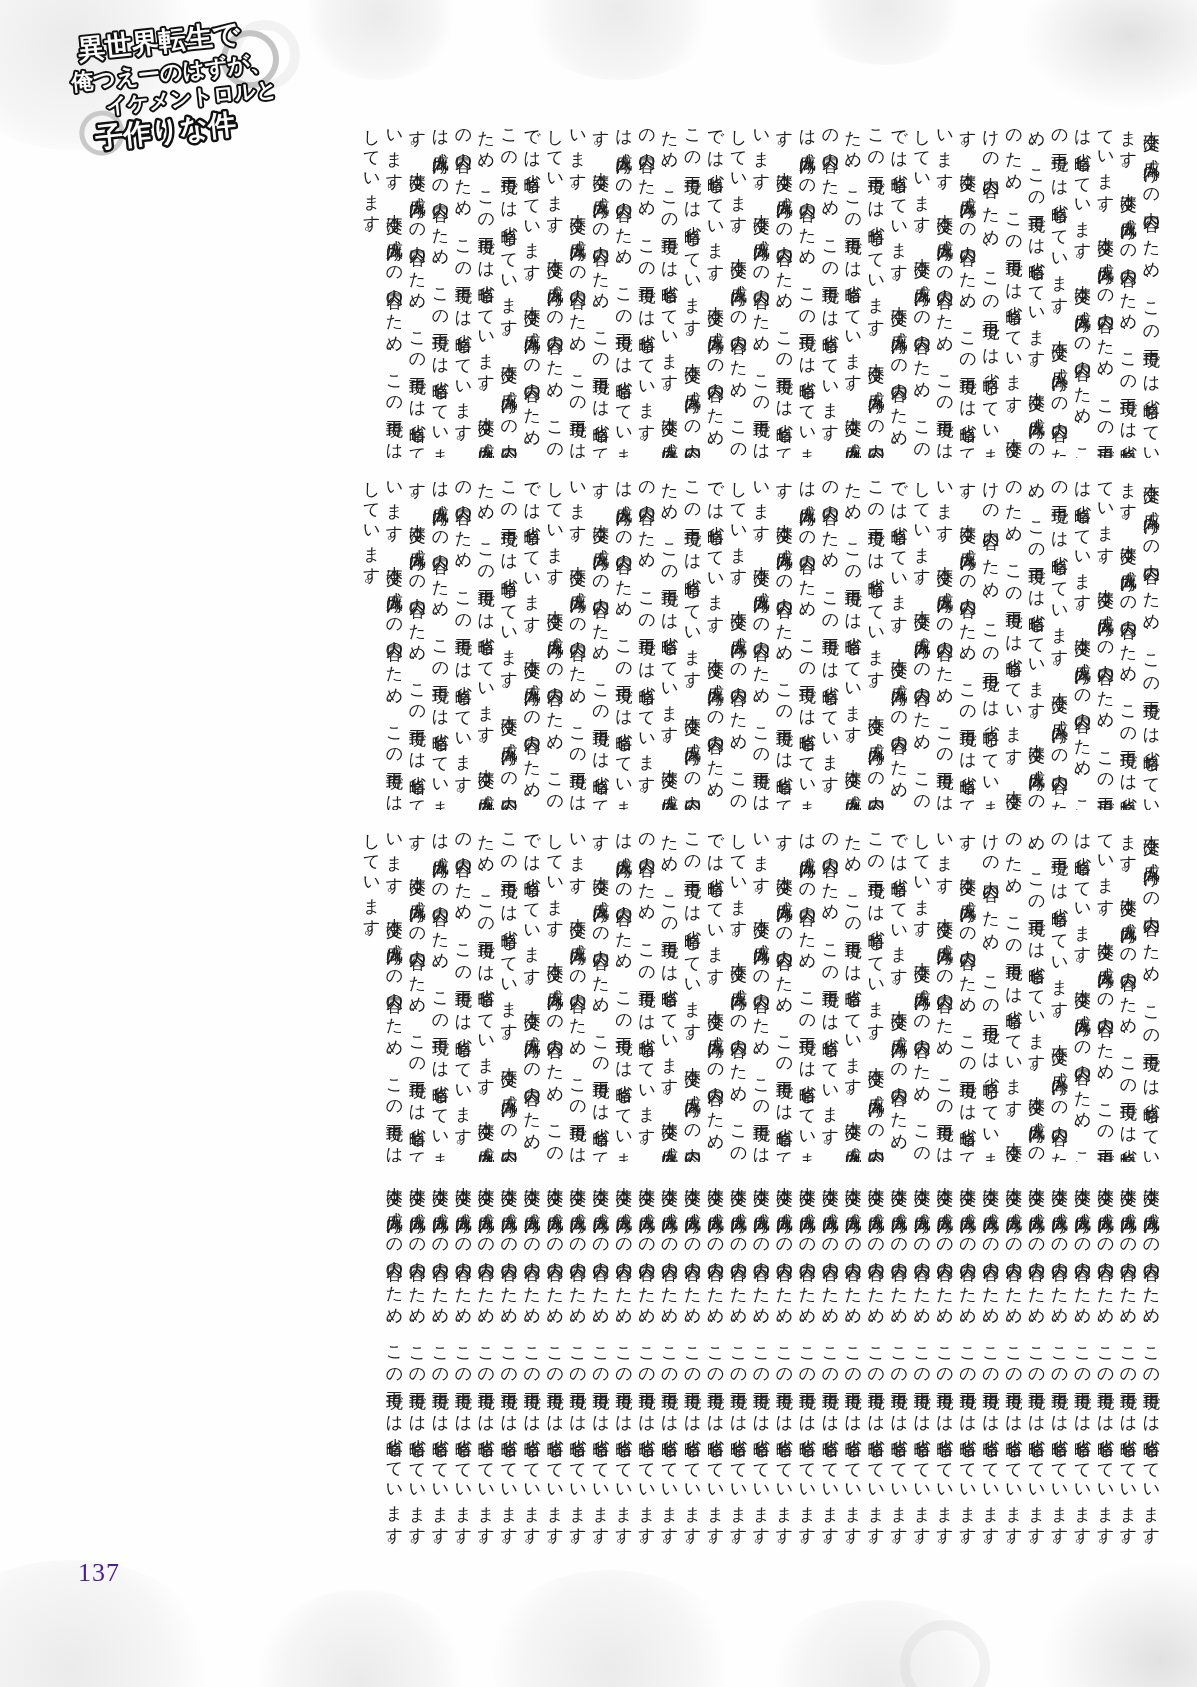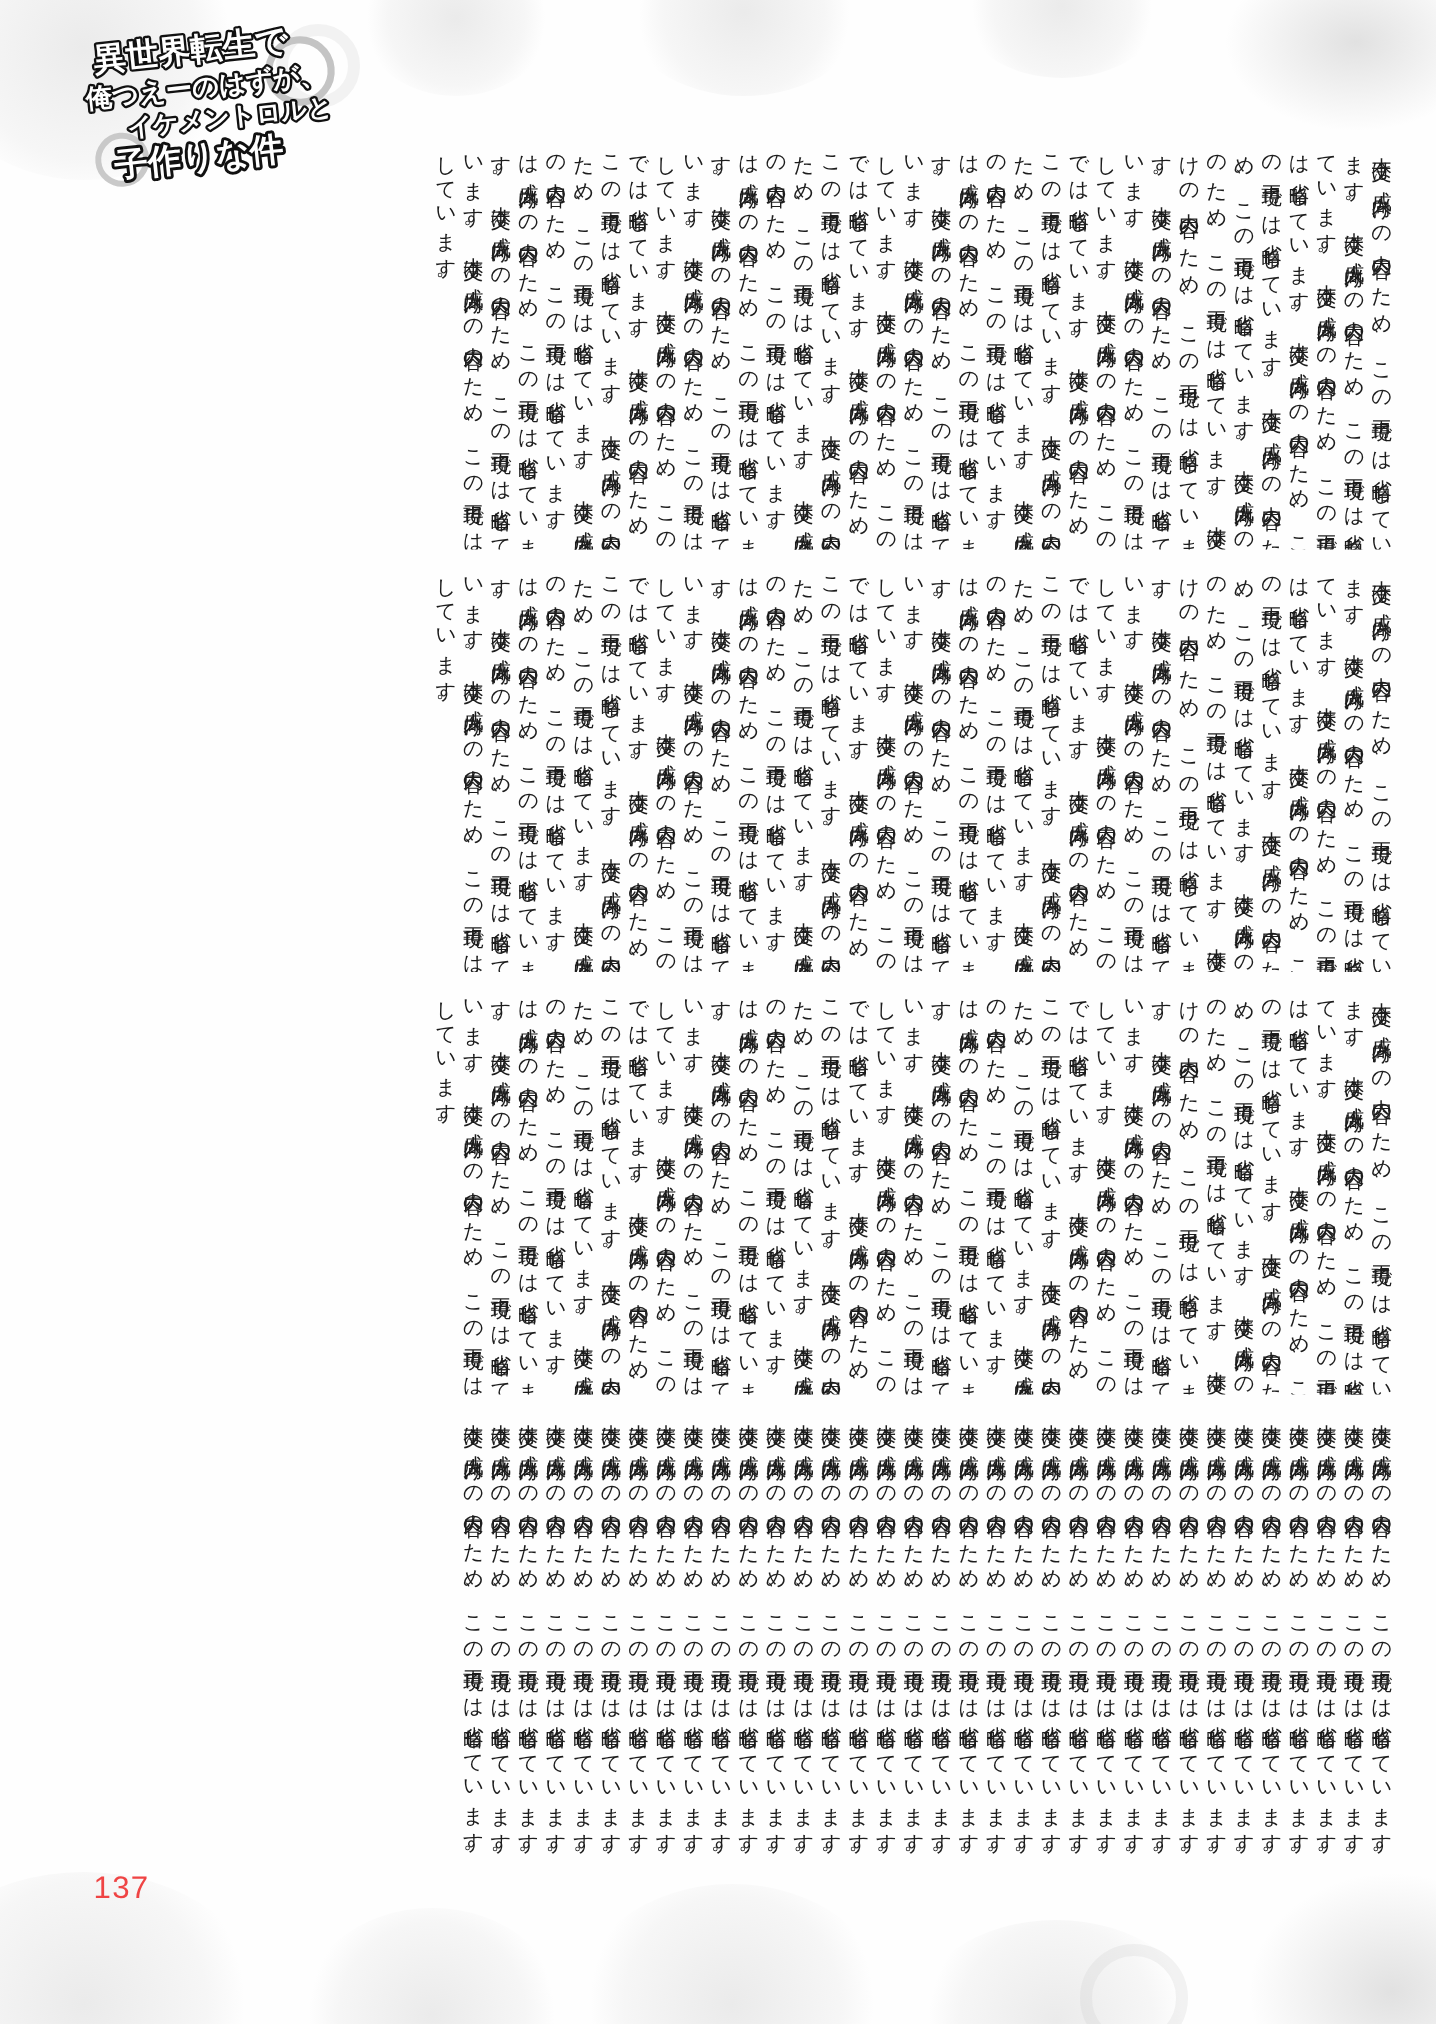--- a/index.html
+++ b/index.html
@@ -48,23 +48,23 @@
     text-align: justify;
   }
   .band-1 { top: 118px;  height: 340px; }
   .band-2 { top: 470px;  height: 340px; }
   .band-3 { top: 822px;  height: 340px; }
   .band-4 { top: 1174px; height: 382px; }
   .page-number {
     position: absolute;
     left: 78px;
     top: 1558px;
-    font-family: Liberation Sans, sans-serif;
+    font-family: Liberation Serif, serif;
     font-size: 26px;
-    color: #ef4444;
+    color: #4c1d95;
     letter-spacing: 1px;
   }
 </style>
 </head>
 <body>
 
 <div class="page">
 
   <div class="bubble soft" style="left:-60px; top:-70px; width:260px; height:220px;"></div>
   <div class="bubble soft" style="left:300px; top:-50px; width:160px; height:130px;"></div>

